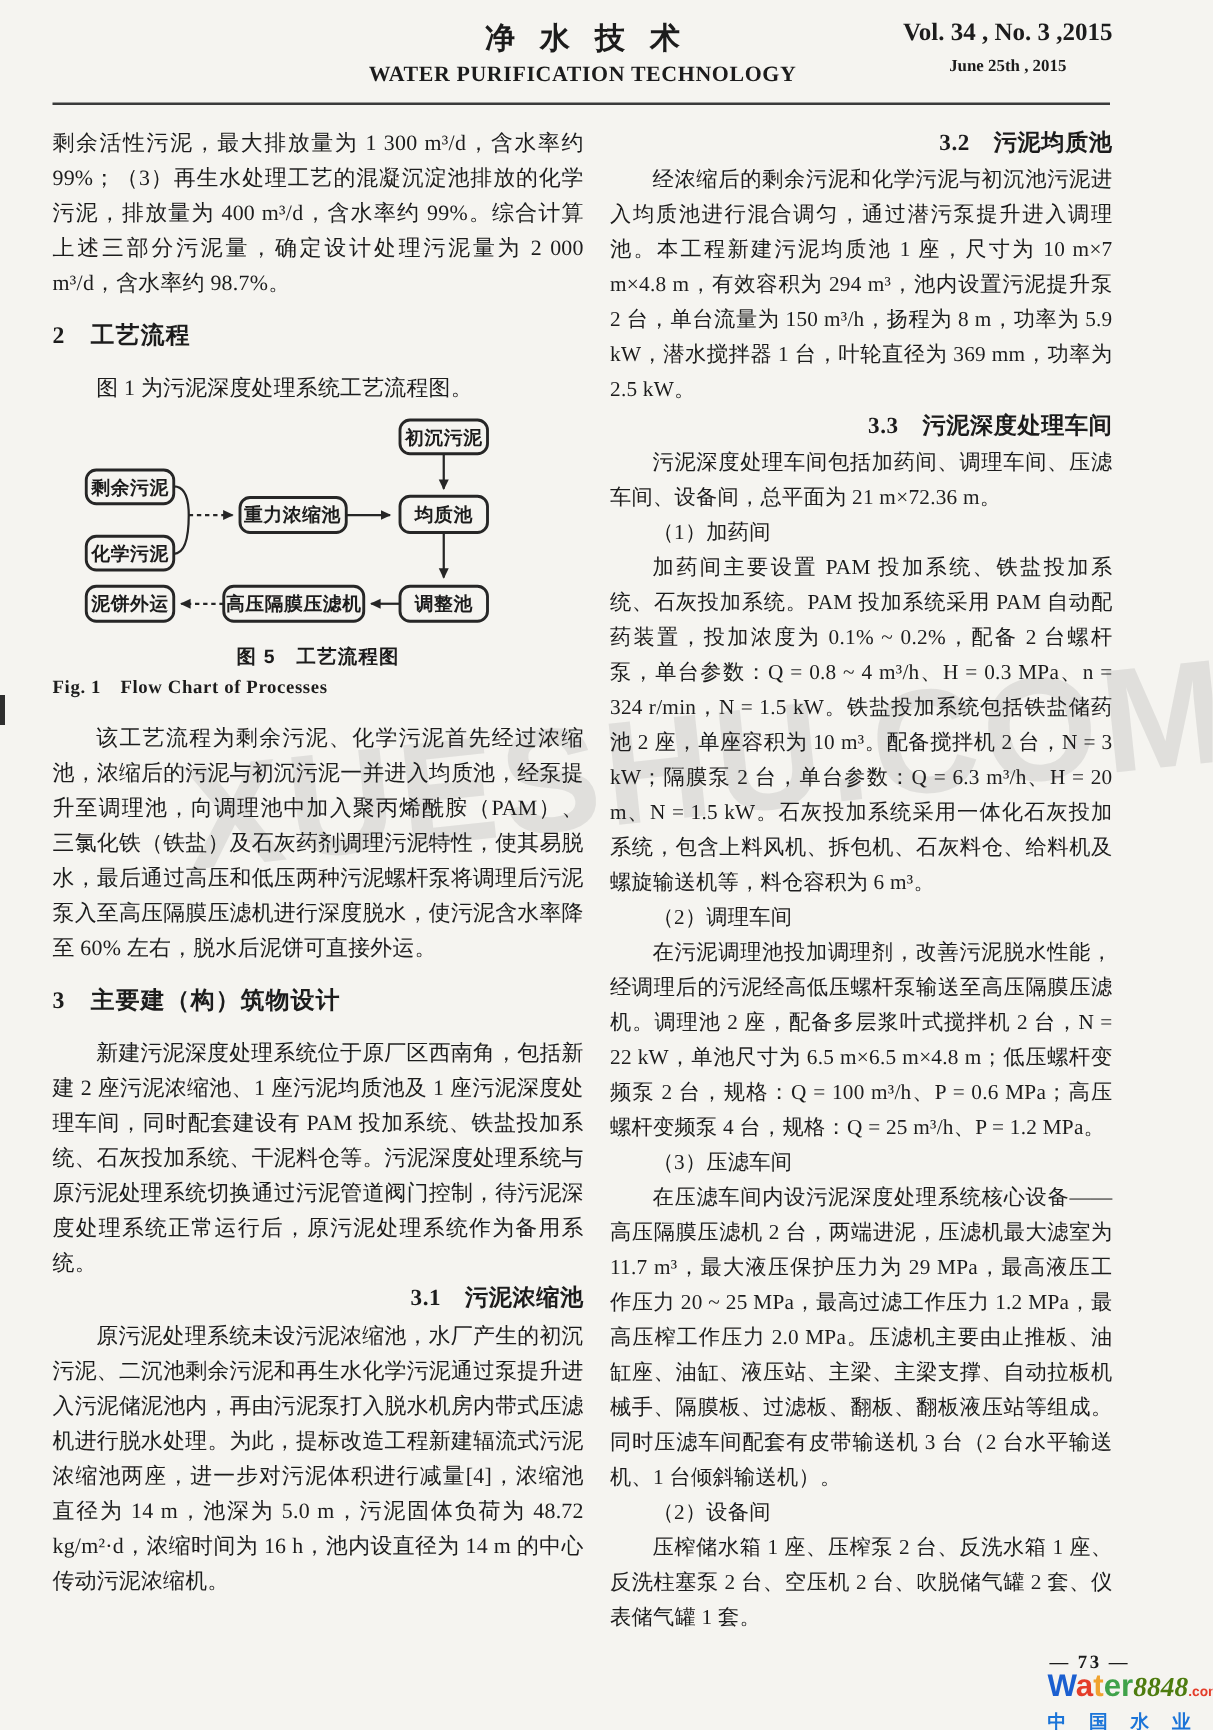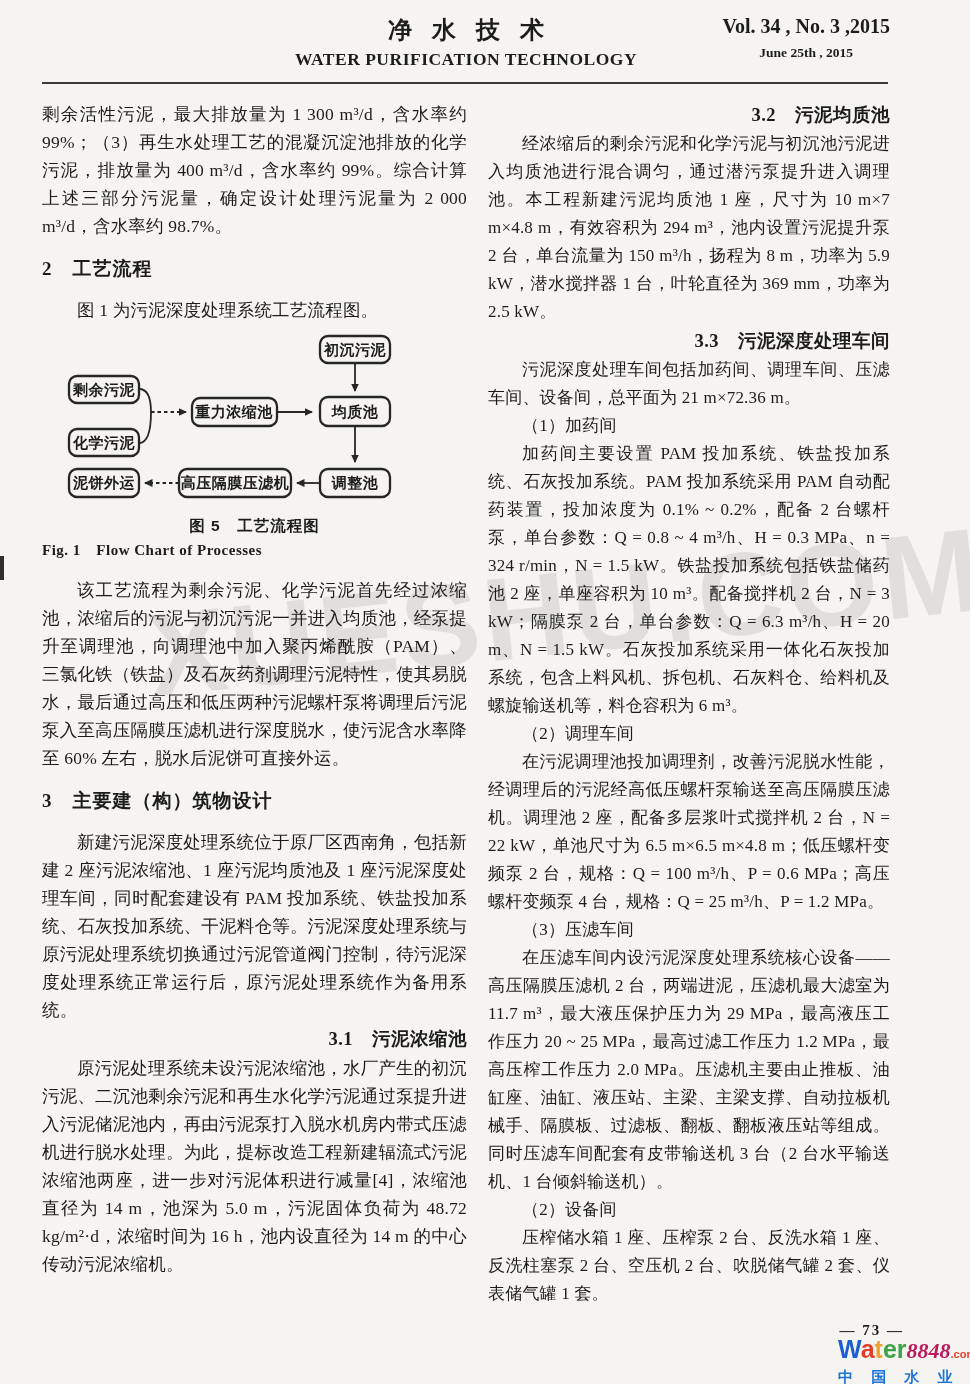--- a/index.html
+++ b/index.html
@@ -78,21 +78,21 @@
     font-size:15px;font-weight:700;letter-spacing:2px;z-index:2;}
   .logo{position:absolute;left:838px;top:1336px;z-index:2;white-space:nowrap;
     font-family:"Liberation Sans","DejaVu Sans",sans-serif;}
   .logo-line1{line-height:26px;}
   .lg{font-size:25px;font-weight:800;}
   .c-w{color:#1b5fd0;}
   .c-a{color:#e43d2a;}
   .c-t{color:#f0a32f;}
   .c-e{color:#3fa24a;}
   .c-r{color:#3fa24a;}
-  .lg-num{font-size:22px;font-weight:700;font-style:italic;color:#be185d;
+  .lg-num{font-size:22px;font-weight:700;font-style:italic;color:#4d7c0f;
     font-family:"Liberation Serif","DejaVu Serif",serif;}
   .lg-tld{font-size:11px;font-weight:700;color:#e43d2a;}
   .logo-tagline{margin-top:1px;font-size:15px;font-weight:700;color:#1b74d8;letter-spacing:7px;}
 </style>
 </head>
 <body>
 
 <div class="page">
 
   <div class="watermark">XUESHU.COM</div>

